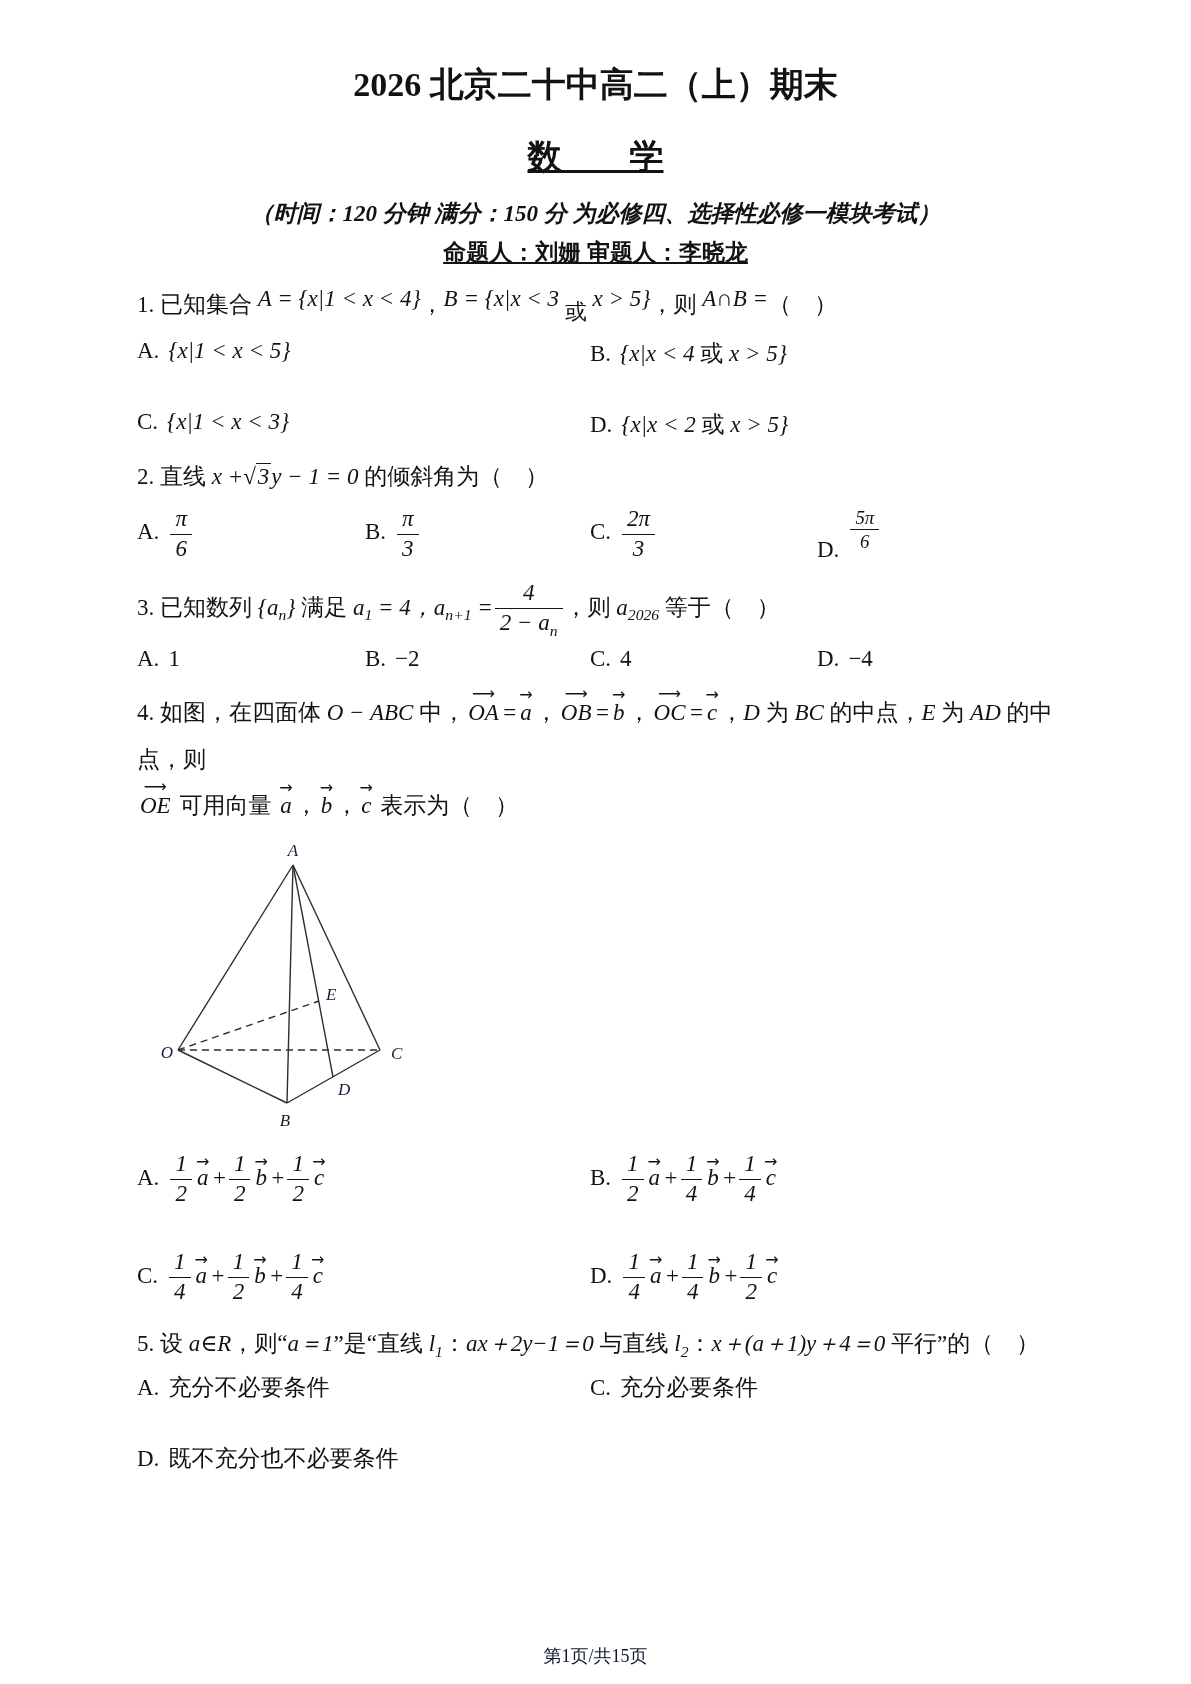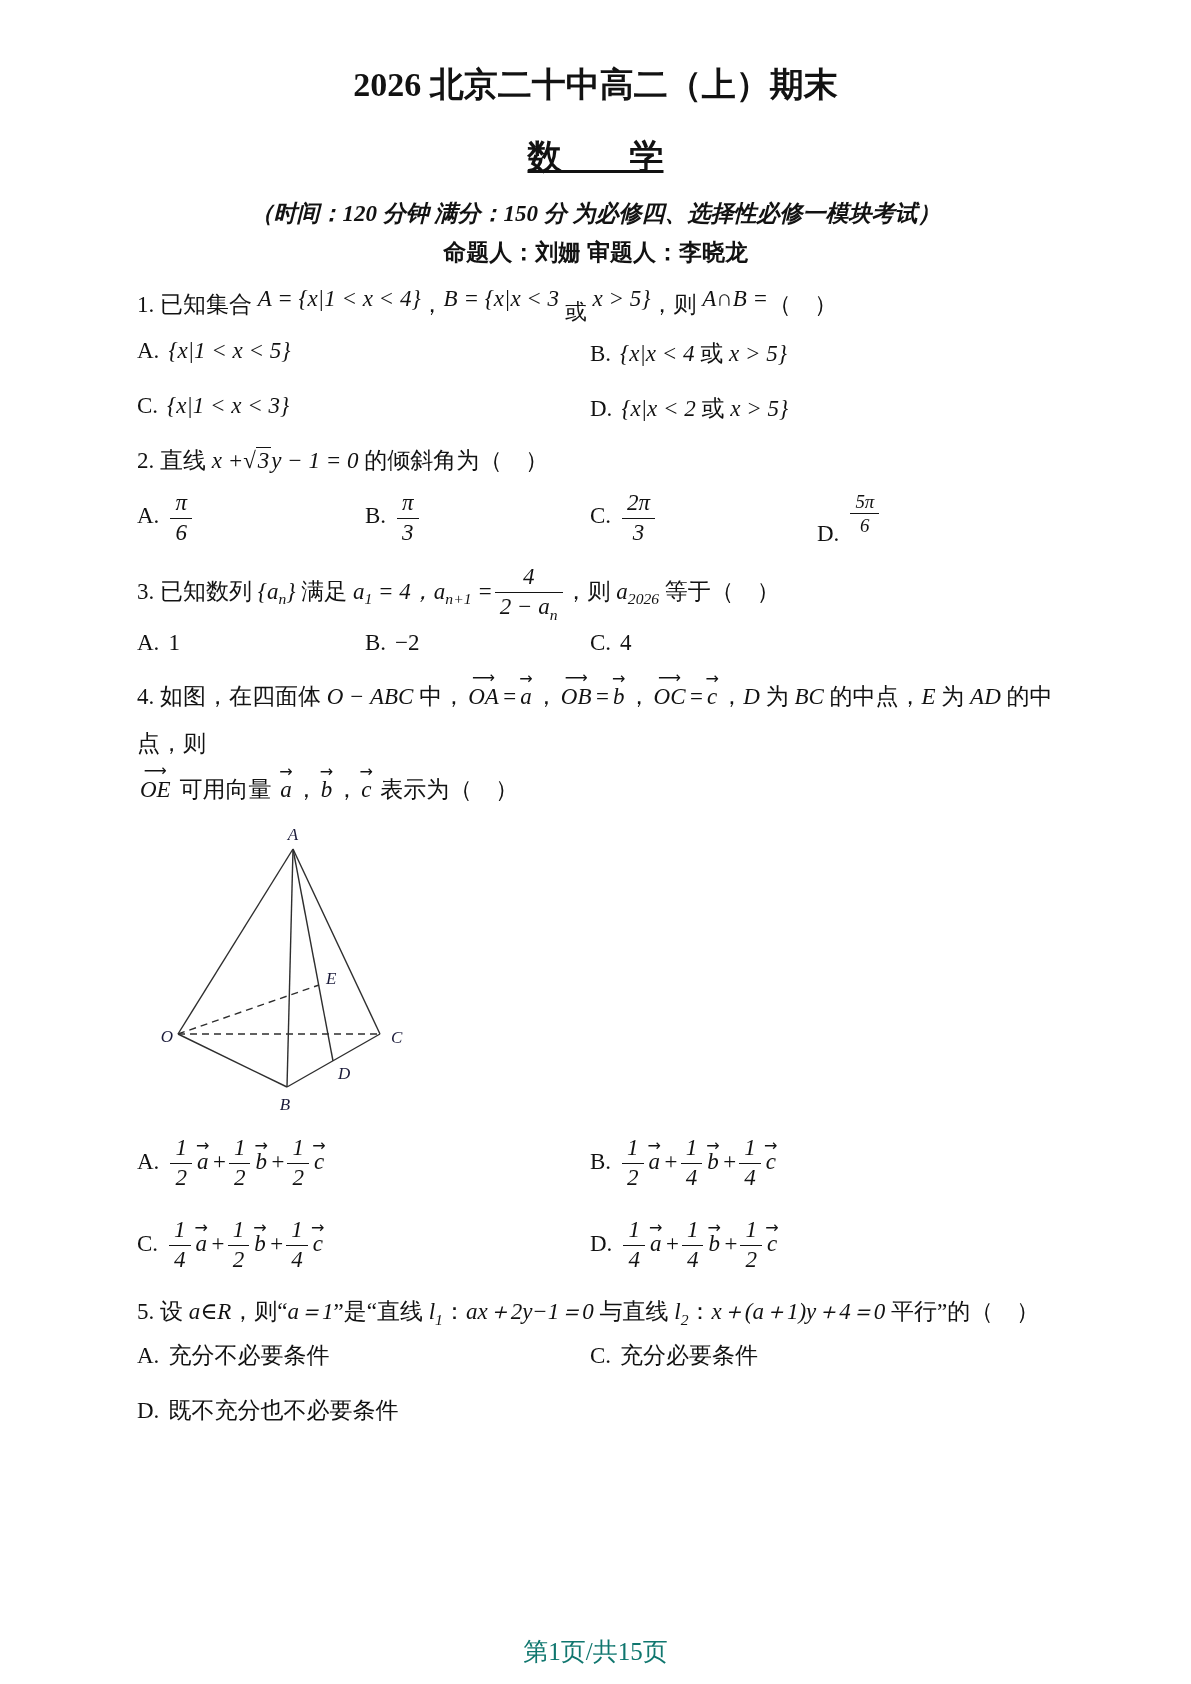--- a/index.html
+++ b/index.html
@@ -5,32 +5,32 @@
   html,body { margin:0; padding:0; background:#ffffff; }
   .page {
     position:relative; width:1117px; height:1684px; margin:0 auto;
     background:#fff; box-sizing:border-box; padding:62px 100px 0 100px;
     overflow:hidden; color:#121212;
     font-family:"Liberation Serif","DejaVu Serif",serif; font-size:23px;
   }
   .title   { text-align:center; font-size:34px; font-weight:bold; margin:0 0 26px 0; }
   .subject { text-align:center; font-size:34px; font-weight:bold; margin:0 0 18px 0;text-decoration:underline; }
   .meta    { text-align:center; font-size:23px; font-weight:bold; margin:0 0 8px 0;font-style:italic; }
-  .authors { text-align:center; font-size:23px; font-weight:bold; margin:0 0 10px 0; }
+  .authors { text-align:center; font-size:23px; font-weight:bold; margin:0 0 10px 0;text-decoration:underline; }
   .section-heading { font-size:24px; font-weight:bold; line-height:1.8; margin:0 0 4px 0; }
 
   .stem { margin:10px 0 6px 0; line-height:1.85; }
   .cn   { font-style:normal; }
   .math { font-family:"Liberation Serif","DejaVu Serif",serif; font-style:italic; }
   sub   { font-size:0.68em; font-style:italic; }
   .mraise { vertical-align:0.28em; }
   .or-low { vertical-align:-0.3em; font-size:0.95em; }
 
   .opts { margin:4px 0 16px 0; }
-  .opts-2 { display:grid; grid-template-columns:453px auto; row-gap:24px; }
+  .opts-2 { display:grid; grid-template-columns:453px auto; row-gap:40px; }
   .opts-4 { display:grid; grid-template-columns:228px 225px 227px auto; align-items:center; }
   .opt { white-space:nowrap; }
   .opt-label { margin-right:9px; font-style:normal; }
 
   .frac { display:inline-block; vertical-align:middle; text-align:center; margin:0 2px; }
   .frac .num, .frac .den { display:block; line-height:1.25; padding:0 5px; }
   .frac .den { border-top:1.4px solid #141414; }
   .frac-sm { font-size:0.82em; vertical-align:0.45em; }
 
   .sqrt { white-space:nowrap; }
@@ -45,21 +45,21 @@
   .vec-wide::after { content:"⟶"; top:-0.85em; }
 
   .fig-wrap { margin:8px 0 2px 8px; }
   .fig line { stroke:#2e2e2e; stroke-width:1.4; }
   .fig .dashed { stroke-dasharray:7 5; }
   .fig text { font-size:17px; font-style:italic; fill:#1b1b3a;
               font-family:"Liberation Serif","DejaVu Serif",serif; }
 
   .q5-opts .opt, .q1-opts .opt { overflow:visible; }
   .footer { position:absolute; left:0; right:0; bottom:16px; text-align:center;
-            font-size:25px; color:#0f766e; }
+            font-size:18px; color:#0f172a; }
 </style>
 </head>
 <body>
 
 <div class="page">
 
   <h1 class="title">2026 北京二十中高二（上）期末</h1>
   <h2 class="subject">数　　学</h2>
   <p class="meta">（时间：120 分钟  满分：150 分  为必修四、选择性必修一模块考试）</p>
   <p class="authors">命题人：刘姗  审题人：李晓龙</p>
@@ -82,20 +82,21 @@
     <div class="opt"><span class="opt-label">C.</span><span class="frac math"><span class="num">2π</span><span class="den">3</span></span></div>
     <div class="opt"><span class="opt-label">D.</span><span class="frac frac-sm math"><span class="num">5π</span><span class="den">6</span></span></div>
   </div>
 
   <p class="stem"><span class="cn">3. 已知数列 </span><span class="math">{a</span><sub>n</sub><span class="math">}</span><span class="cn"> 满足 </span><span class="math">a</span><sub>1</sub><span class="math"> = 4，</span><span class="math">a</span><sub>n+1</sub><span class="math"> =</span><span class="frac math"><span class="num">4</span><span class="den"><span>2 − a</span><sub>n</sub></span></span><span class="cn">，则 </span><span class="math">a</span><sub>2026</sub><span class="cn"> 等于（　）</span></p>
 
   <div class="opts opts-4">
     <div class="opt"><span class="opt-label">A.</span><span class="cn">1</span></div>
     <div class="opt"><span class="opt-label">B.</span><span class="cn">−2</span></div>
     <div class="opt"><span class="opt-label">C.</span><span class="cn">4</span></div>
+    <div class="opt"><span class="opt-label">D.</span><span class="cn">−4</span></div>
   </div>
 
   <p class="stem"><span class="cn">4. 如图，在四面体 </span><span class="math">O − ABC</span><span class="cn"> 中，</span><span class="vec vec-wide">OA</span><span class="math">=</span><span class="vec">a</span><span class="cn">，</span><span class="vec vec-wide">OB</span><span class="math">=</span><span class="vec">b</span><span class="cn">，</span><span class="vec vec-wide">OC</span><span class="math">=</span><span class="vec">c</span><span class="cn">，</span><span class="math">D</span><span class="cn"> 为 </span><span class="math">BC</span><span class="cn"> 的中点，</span><span class="math">E</span><span class="cn"> 为 </span><span class="math">AD</span><span class="cn"> 的中点，则</span><br><span class="vec vec-wide">OE</span><span class="cn"> 可用向量 </span><span class="vec">a</span><span class="cn">，</span><span class="vec">b</span><span class="cn">，</span><span class="vec">c</span><span class="cn"> 表示为（　）</span></p>
 
   <div class="fig-wrap">
     <svg class="fig" width="280" height="300" viewBox="0 0 280 300">
       <line x1="33" y1="210" x2="148" y2="25"></line>
       <line x1="148" y1="25" x2="142" y2="263"></line>
       <line x1="148" y1="25" x2="188" y2="237"></line>
       <line x1="148" y1="25" x2="235" y2="210"></line>

